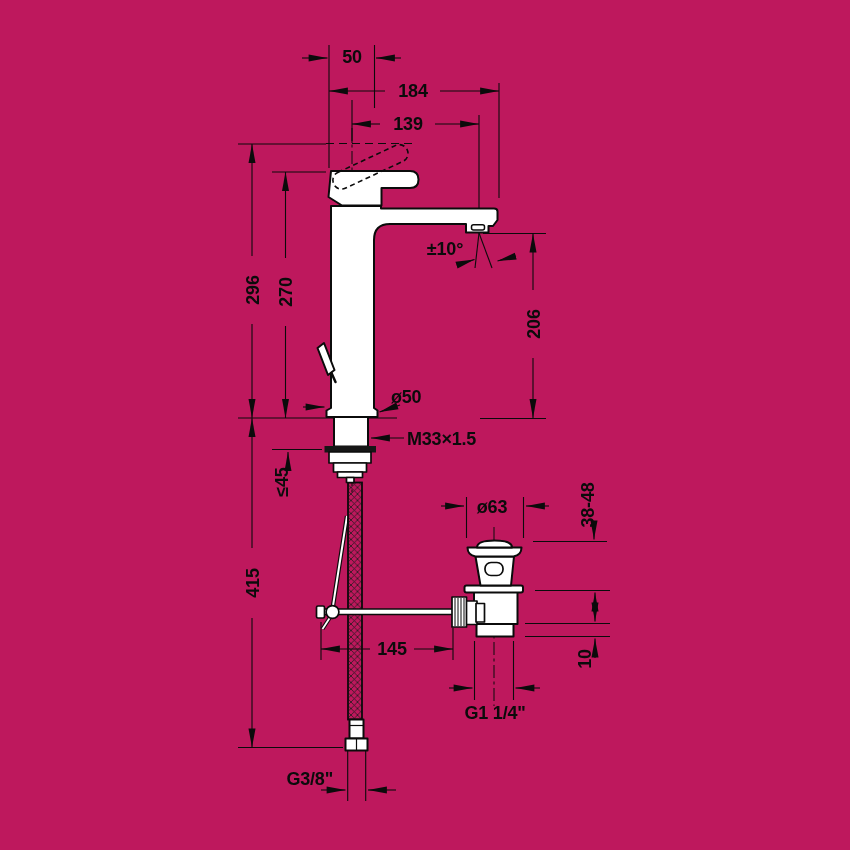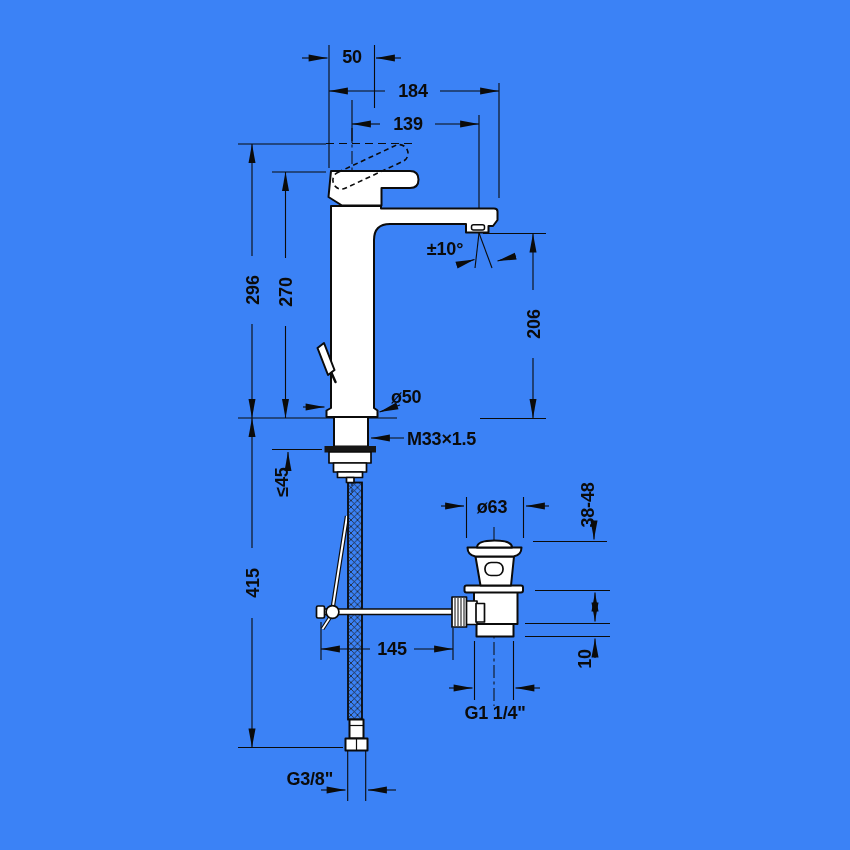--- a/index.html
+++ b/index.html
@@ -1,16 +1,16 @@
 <!DOCTYPE html>
 <html><head>
 <meta charset="utf-8">
 <style>
   html,body{margin:0;padding:0;background:#ffffff;}
-  .stage{width:850px;height:850px;position:relative;background:#3b82f6;}
+  .stage{width:850px;height:850px;position:relative;background:#be185d;}
   svg{display:block;}
   .lbl{font-family:"Liberation Sans",sans-serif;font-weight:700;font-size:18px;fill:#0b0b0b;letter-spacing:-0.2px;}
   .obj{fill:#ffffff;stroke:#0b0b0b;stroke-width:2;stroke-linejoin:round;stroke-linecap:round;}
   .obj-thin{fill:#ffffff;stroke:#0b0b0b;stroke-width:1.7;stroke-linejoin:round;}
   .dim{stroke:#0b0b0b;stroke-width:1.1;fill:none;}
   .cl{stroke:#0b0b0b;stroke-width:1;fill:none;stroke-dasharray:13 3.5 3 3.5;}
 </style>
 </head>
 <body>
 

